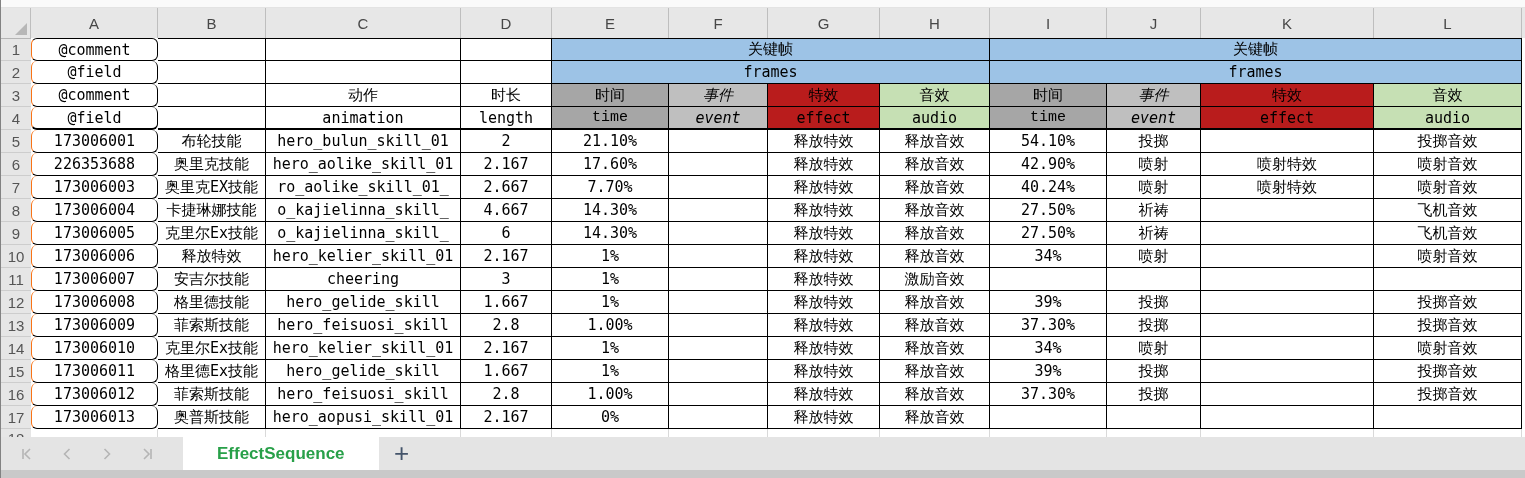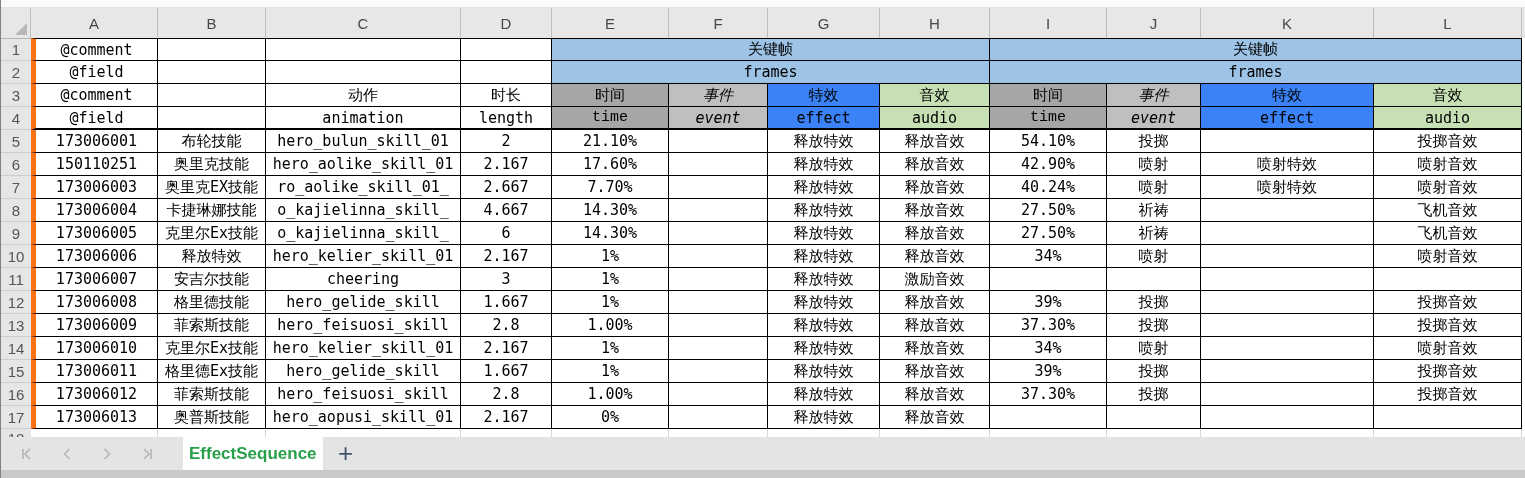--- a/index.html
+++ b/index.html
@@ -28,49 +28,49 @@
   
   .row{display:flex;height:23px;}
   .cell{
     flex:none;box-sizing:border-box;height:23px;
     border-right:1px solid #000;border-bottom:1px solid #000;
     display:flex;align-items:center;justify-content:center;
     overflow:hidden;white-space:nowrap;
     font-family:"DejaVu Sans Mono","Liberation Mono",monospace;
     font-size:15px;color:#000;background:#fff;
   }
-  .first-col{border-left:5px solid #f97316;}
+  .first-col{border-left:1px solid #f97316;border-radius:6px;}
   .rowhdr{
     background:#e6e6e6;border-right:none;border-bottom:1px solid #cdcdcd;
     color:#555;font-family:"Liberation Sans","DejaVu Sans",sans-serif;font-size:15px;
   }
   .r1 .cell{border-top:1px solid #000;}
   .r1 .rowhdr{border-top:1px solid #b5b5b5;}
   .r4 .cell{border-bottom-width:2px;}
   .r4 .rowhdr{border-bottom:1px solid #cdcdcd;}
   .fill-blue{background:#9DC3E6;}
   .fill-gray1{background:#A6A6A6;font-family:Liberation Mono, monospace;}
   .fill-gray2{background:#BFBFBF;font-style:italic;}
-  .fill-green1{background:#3b82f6;}
+  .fill-green1{background:#b91c1c;}
   .fill-green2{background:#C6E0B4;}
   
   .sliver{display:flex;height:8px;overflow:hidden;}
   .sliver .rowhdr-s{
     width:30px;flex:none;background:#e6e6e6;color:#555;font-size:15px;
     display:flex;justify-content:center;align-items:flex-start;line-height:20px;
     box-sizing:border-box;overflow:hidden;
   }
   .sliver-cell{flex:none;box-sizing:border-box;height:8px;border-right:1px solid #d9d9d9;background:#fff;}
   
   #tab-bar{height:33px;background:#e4e4e4;display:flex;align-items:stretch;}
   .nav-icons{display:flex;align-items:center;padding-left:18px;gap:24px;margin-right:28px;}
   .nav-icons span{display:flex;align-items:center;}
   .sheet-tab{
     background:#fff;display:flex;align-items:center;justify-content:center;
-    padding:0 6px;font-size:17px;font-weight:bold;cursor:default;
+    padding:0 34px;font-size:17px;font-weight:bold;cursor:default;
   }
   .add-tab{
     display:flex;align-items:center;justify-content:center;width:46px;
     font-size:26px;font-weight:300;color:#44546A;
     font-family:"Liberation Sans","DejaVu Sans",sans-serif;
   }
   #bottom-strip{height:8px;background:#c9c9c9;}
 </style>
 </head>
 <body>
@@ -160,21 +160,21 @@
         <div class="cell w-f"></div>
         <div class="cell w-g">释放特效</div>
         <div class="cell w-h">释放音效</div>
         <div class="cell w-i">54.10%</div>
         <div class="cell w-j">投掷</div>
         <div class="cell w-k"></div>
         <div class="cell w-l">投掷音效</div>
       </div>
       <div class="row">
         <div class="cell rowhdr w-rh">6</div>
-        <div class="cell w-a first-col">150110251</div>
+        <div class="cell w-a first-col">226353688</div>
         <div class="cell w-b">奥里克技能</div>
         <div class="cell w-c">hero_aolike_skill_01</div>
         <div class="cell w-d">2.167</div>
         <div class="cell w-e">17.60%</div>
         <div class="cell w-f"></div>
         <div class="cell w-g">释放特效</div>
         <div class="cell w-h">释放音效</div>
         <div class="cell w-i">42.90%</div>
         <div class="cell w-j">喷射</div>
         <div class="cell w-k">喷射特效</div>

